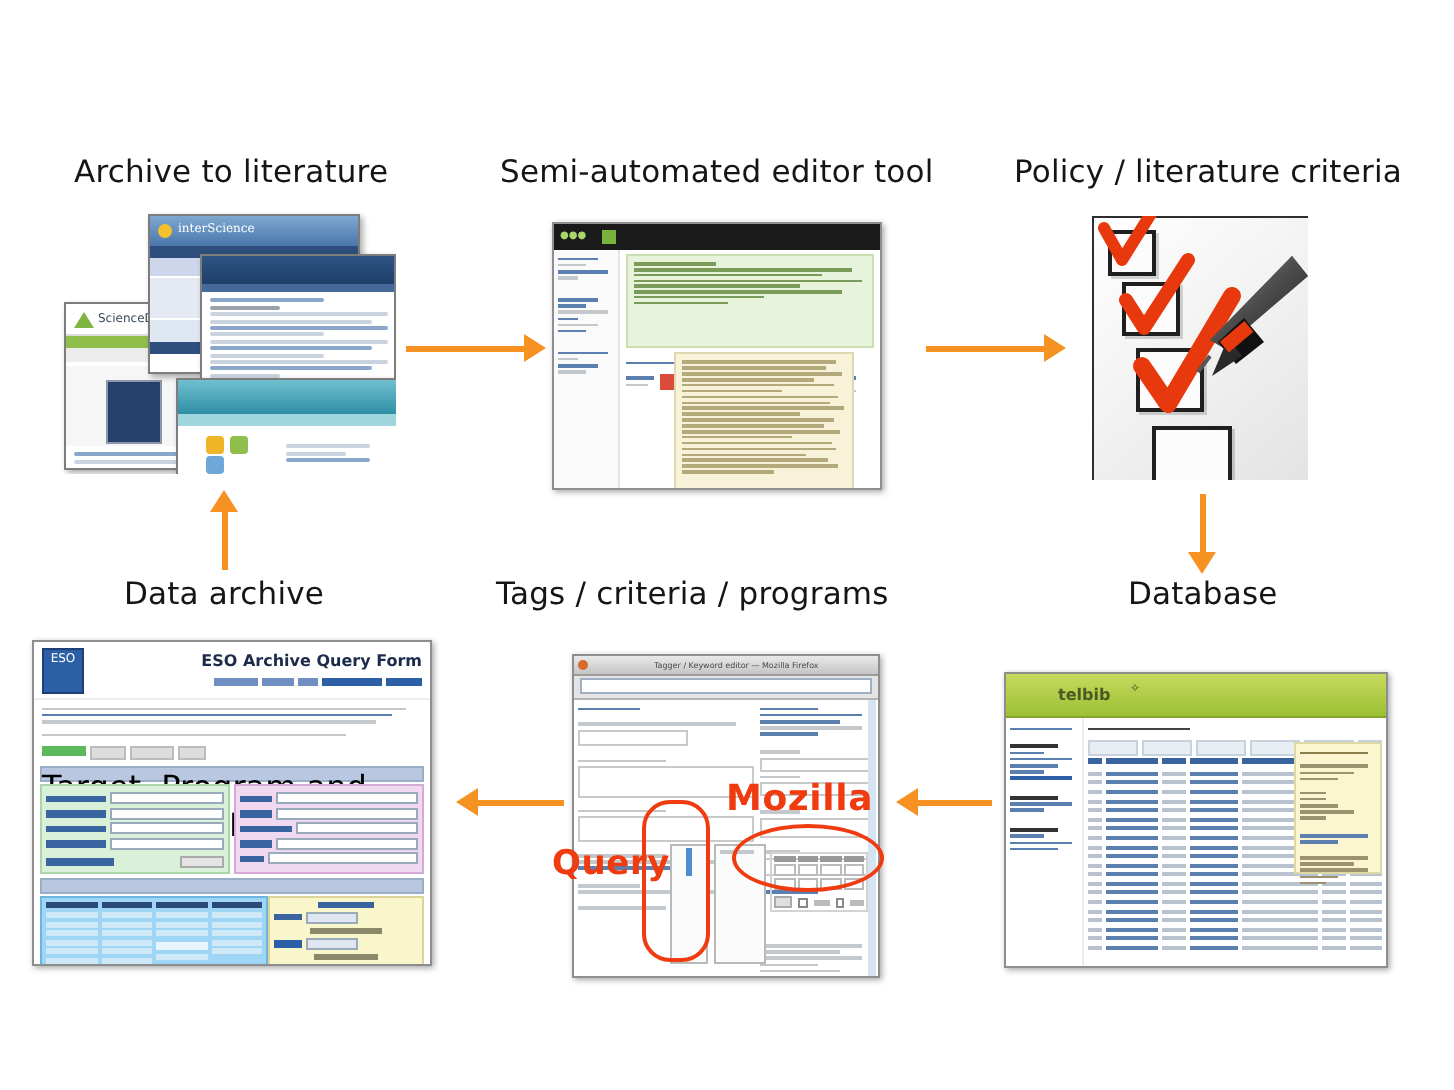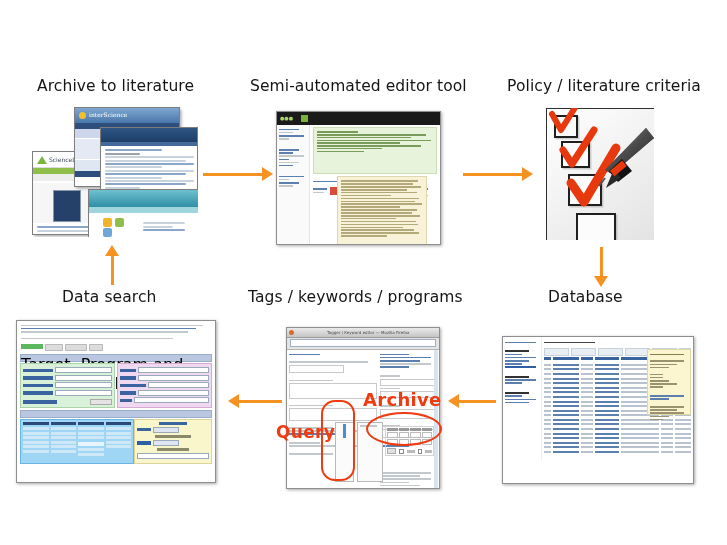--- a/index.html
+++ b/index.html
@@ -132,23 +132,23 @@
      font-family:"DejaVu Sans","Liberation Sans",sans-serif;letter-spacing:.3px;}
   .ellipse{position:absolute;border:2.5px solid #F03A10;border-radius:50%;}
 </style>
 </head>
 <body>
 
 <div class="stage-label" style="left:37px;top:77px;">Archive to literature</div>
 <div class="stage-label" style="left:250px;top:77px;">Semi-automated editor tool</div>
 <div class="stage-label" style="left:507px;top:77px;">Policy / literature criteria</div>
 
-<div class="stage-label" style="left:62px;top:288px;">Data search</div>
-<div class="stage-label" style="left:248px;top:288px;">Tags / keywords / programs</div>
-<div class="stage-label" style="left:548px;top:288px;">Database</div>
+<div class="stage-label" style="left:62px;top:288px;">Data archive</div>
+<div class="stage-label" style="left:248px;top:288px;">Tags / criteria / programs</div>
+<div class="stage-label" style="left:564px;top:288px;">Database</div>
 
 <div class="arrow arr-h" id="a1" style="left:203px;top:165px;width:70px;height:18px;">
   <div class="shaft" style="left:0;width:60px;"></div>
     <div class="head head-r"></div>
 </div>
 <div class="arrow arr-h" id="a2" style="left:463px;top:165px;width:70px;height:18px;">
   <div class="shaft" style="left:0;width:60px;"></div>
     <div class="head head-r"></div>
 </div>
 <div class="arrow arr-v" id="a3" style="left:592px;top:247px;width:18px;height:40px;">
@@ -339,20 +339,32 @@
       <linearGradient id="pg" x1="0" y1="0" x2="1" y2="1">
         <stop offset="0%" stop-color="#8c8c8c"></stop>
           <stop offset="50%" stop-color="#4a4a4a"></stop>
           <stop offset="100%" stop-color="#252525"></stop>
       </linearGradient>
     </defs>
   </svg>
 </div>
 
 <div class="shot framed" id="eso" style="left:16px;top:320px;width:198px;height:161px;">
+  <div style="height:28px;background:#fff;position:relative;border-bottom:1px solid #eee;">
+    <div style="position:absolute;left:4px;top:3px;width:19px;height:21px;background:#2d5fa6;
+                border:1px solid #1d3f74;color:#fff;font-size:6px;text-align:center;line-height:10px;">ESO</div>
+    <div style="position:absolute;right:4px;top:5px;font-size:8px;color:#1c2b4a;font-weight:bold;">ESO Archive Query Form</div>
+    <div style="position:absolute;right:4px;top:18px;display:flex;gap:2px;">
+      <div style="width:22px;height:4px;background:#6f8fc0;"></div>
+      <div style="width:16px;height:4px;background:#6f8fc0;"></div>
+      <div style="width:10px;height:4px;background:#6f8fc0;"></div>
+      <div style="width:30px;height:4px;background:#2d5fa6;"></div>
+      <div style="width:18px;height:4px;background:#2d5fa6;"></div>
+    </div>
+  </div>
 
   <div style="padding:2px 4px;">
     <div class="mini" style="width:96%"></div>
     <div class="mini lnk" style="width:92%"></div>
     <div class="mini" style="width:88%"></div>
     <div style="height:2px"></div>
     <div class="mini" style="width:80%"></div>
   </div>
   <div style="padding:1px 4px;display:flex;gap:2px;">
     <div style="width:22px;height:5px;background:#5cb85c;"></div>
@@ -558,25 +570,29 @@
           <div style="width:10px;height:3px;background:#bbb;"></div>
         <div style="width:3px;height:3px;border:1px solid #888;"></div>
           <div style="width:8px;height:3px;background:#bbb;"></div>
       </div>
     </div>
     <div class="tw-scroll"></div>
   </div>
 </div>
 
 <div class="annot" style="left:276px;top:422px;font-size:17px;">Query</div>
-<div class="annot" style="left:363px;top:389px;font-size:18px;">Archive</div>
+<div class="annot" style="left:363px;top:389px;font-size:18px;">Mozilla</div>
 <div class="ellipse" style="left:321px;top:400px;width:30px;height:77px;border-radius:14px;"></div>
 <div class="ellipse" style="left:366px;top:412px;width:72px;height:30px;"></div>
 
 <div class="shot framed" id="database">
+  <div class="db-head">
+    <div class="db-logo">telbib</div>
+    <div style="position:absolute;left:62px;top:4px;font-size:6px;color:#4b5a22;">✧</div>
+  </div>
   <div class="db-body">
     <div class="db-side">
       <div class="mini w90" style="background:#5b7fae"></div>
       <div style="height:4px"></div>
       <div class="mini w70" style="background:#333"></div>
       <div class="mini w50 lnk"></div>
         <div class="mini w90 lnk"></div>
       <div class="mini w70 lnk"></div>
         <div class="mini w50 lnk"></div>
       <div class="mini w90" style="background:#2d5fa6"></div>

